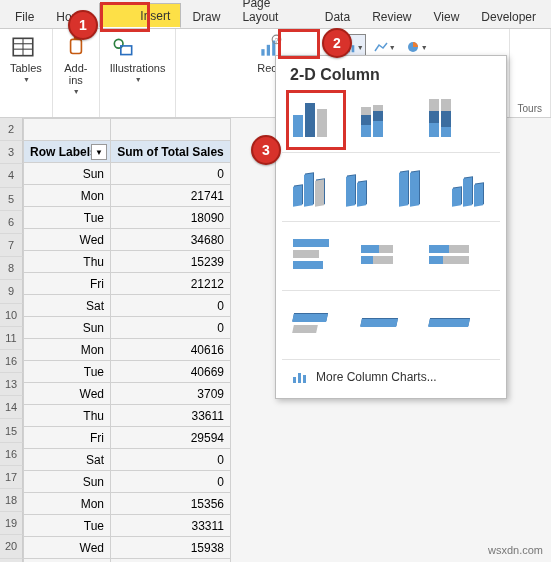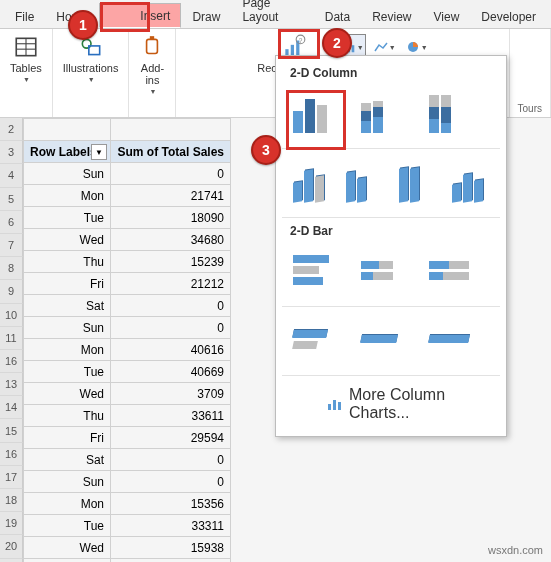--- a/index.html
+++ b/index.html
@@ -1,47 +1,47 @@
 <!DOCTYPE html>
 <html><head>
 <meta charset="utf-8">
 <style>
 body { margin:0; font-family:"Segoe UI",Arial,sans-serif; font-size:12px; background:#f5f5f5; overflow:hidden; position:relative; width:551px; height:562px; }
 .tabs { display:flex; background:#f2f2f2; border-bottom:1px solid #ccc; height:28px; align-items:flex-end; padding:0 4px; }
 .tab { padding:5px 10px 4px; color:#333; cursor:pointer; border:1px solid transparent; border-bottom:none; }
-.tab.active { background:#fca5a5; border-color:#bbb; border-bottom:1px solid #fff;padding-left:40px; }
+.tab.active { background:#fde047; border-color:#bbb; border-bottom:1px solid #fff;padding-left:40px; }
 .ribbon { display:flex; background:#fff; border-bottom:1px solid #d0d0d0; height:88px; }
 .group { display:flex; flex-direction:column; align-items:center; padding:3px 8px 2px; border-right:1px solid #e2e2e2; }
 .glabel { font-size:10px; color:#666; margin-top:auto; padding:1px 0; }
-.big-btn { display:flex; flex-direction:column; align-items:center; gap:2px; padding:2px 2px 0; cursor:pointer; font-size:11px; color:#333; text-align:center; line-height:1.1; }
+.big-btn { display:flex; flex-direction:column; gap:2px; padding:2px 2px 0; cursor:pointer; font-size:11px; color:#333; text-align:center; line-height:1.1; }
 .big-btn svg { width:26px; height:26px; }
 .sheet { display:flex; position:relative; }
 .rownums { display:flex; flex-direction:column; }
 .rn { width:22px; height:22.2px; background:#e6e6e6; border-right:1px solid #ccc; border-bottom:1px solid #d8d8d8; display:flex; align-items:center; justify-content:center; color:#555; font-size:11px; }
 .tbl { border-collapse:collapse; }
 .tbl td,.tbl th { border:1px solid #d0d0d0; padding:0 6px; height:22px; font-size:12px; box-sizing:border-box;text-align:right; }
 .tbl th { background:#dbe6f2; font-weight:bold; text-align:left; position:relative; }
 .filter-ic { position:absolute; right:3px; top:3px; width:14px; height:14px; border:1px solid #999; background:#fff; display:flex; align-items:center; justify-content:center; font-size:8px; }
 .colA { width:87px; text-align:left; }
 .colB { width:120px; text-align:right; }
 .callout { position:absolute; width:26px; height:26px; border-radius:50%; background:#d8322b; color:#fff; display:flex; align-items:center; justify-content:center; font-weight:bold; font-size:14px; border:2px solid #a82018; box-shadow:0 1px 2px rgba(0,0,0,.3); z-index:40; }
 .redbox { position:absolute; border:3px solid #d8322b; z-index:35; pointer-events:none; }
 .popup { position:absolute; left:275px; top:55px; width:230px; background:#fff; border:1px solid #bcbcbc; box-shadow:2px 2px 6px rgba(0,0,0,.25); z-index:30; padding:6px 0; }
-.sec-hdr { font-size:12px; font-weight:bold; color:#333; padding:4px 14px 2px; }
+.sec-hdr { font-size:16px; font-weight:bold; color:#333; padding:4px 14px 2px; }
 .sec-row { display:flex; gap:10px; padding:6px 14px 10px; }
 .thumb { width:52px; height:42px; border:1px solid transparent; display:flex; align-items:flex-end; gap:2px; padding:2px; cursor:pointer; position:relative; }
 .bar { width:10px; background:#5b9bd5; }
 .bar.g { background:#bfbfbf; }
 .bar.d { background:#3b6da0; }
 .bar3d { width:9px; background:#5b9bd5; transform:skewY(-8deg); box-shadow:1px -1px 0 #3b6da0; }
 .hbar-wrap { flex-direction:column; align-items:flex-start; justify-content:center; gap:3px; }
 .hbar { height:8px; background:#5b9bd5; }
 .hbar.g { background:#bfbfbf; }
 .divider { border-top:1px solid #e2e2e2; margin:2px 6px; }
-.more-row { display:flex; align-items:center; gap:8px; padding:8px 16px; cursor:pointer; font-size:16px; color:#333;margin-left:35px; }
+.more-row { display:flex; align-items:center; gap:8px; padding:8px 16px; cursor:pointer; font-size:12px; color:#333; }
 .wm { position:absolute; right:8px; bottom:6px; font-size:11px; color:#777; z-index:50; }
 .chart-dd { display:flex; align-items:center; gap:0; }
 .mini-ic { width:22px; height:22px; border:1px solid transparent; display:flex; align-items:center; justify-content:center; cursor:pointer; padding:1px; }
 .mini-ic.sel { border-color:#888; background:#e8eef8; }
 .caret { font-size:7px; color:#555; margin-left:1px; }
 </style>
 </head>
 <body>
 
 <div class="tabs" id="tabs">
@@ -65,35 +65,35 @@
           <line x1="3" y1="14" x2="21" y2="14" stroke="#444"></line>
           <line x1="12" y1="4" x2="12" y2="20" stroke="#444"></line>
         </svg>
       <span>Tables</span>
       <span class="caret">▼</span>
     </div>
   </div>
   <div class="group">
     <div class="big-btn">
       <svg viewBox="0 0 24 24">
-          <circle cx="8" cy="9" r="4" fill="none" stroke="#2a7f3e" stroke-width="1.5"></circle>
-          <rect x="10" y="11" width="10" height="8" fill="none" stroke="#2a6fbf" stroke-width="1.5"></rect>
-        </svg>
-      <span>Illustrations</span>
-      <span class="caret">▼</span>
-    </div>
-  </div>
-  <div class="group">
-    <div class="big-btn">
-      <svg viewBox="0 0 24 24">
           <rect x="7" y="5" width="10" height="13" rx="2" fill="none" stroke="#c55a11" stroke-width="1.5"></rect>
           <rect x="10" y="2" width="4" height="3" fill="#c55a11"></rect>
         </svg>
       <span style="white-space:pre">Add-
 ins</span>
+      <span class="caret">▼</span>
+    </div>
+  </div>
+  <div class="group">
+    <div class="big-btn">
+      <svg viewBox="0 0 24 24">
+          <circle cx="8" cy="9" r="4" fill="none" stroke="#2a7f3e" stroke-width="1.5"></circle>
+          <rect x="10" y="11" width="10" height="8" fill="none" stroke="#2a6fbf" stroke-width="1.5"></rect>
+        </svg>
+      <span>Illustrations</span>
       <span class="caret">▼</span>
     </div>
   </div>
   <div class="group" style="flex:1">
     <div style="display:flex; gap:6px; align-items:flex-start;">
       <div class="big-btn">
         <svg viewBox="0 0 24 24">
             <rect x="4" y="14" width="3" height="6" fill="#5b9bd5"></rect>
             <rect x="9" y="10" width="3" height="10" fill="#5b9bd5"></rect>
             <rect x="14" y="6" width="3" height="14" fill="#5b9bd5"></rect>
@@ -211,21 +211,21 @@
     </div>
   <div>
     <table class="tbl">
       <tbody>
           <tr>
             <td class="colA"></td>
             <td class="colB"></td>
           </tr>
       <tr>
         <th class="colA"><span>Row Labels</span><span class="filter-ic">▼</span></th>
-        <th class="colB" style="text-align:right"><span>Sum of Total Sales</span></th>
+        <th class="colB" style="text-align:center"><span>Sum of Total Sales</span></th>
       </tr>
       </tbody>
         <tbody id="datarows">
           <tr>
             <td class="colA">Sun</td>
             <td class="colB">0</td>
           </tr>
           <tr>
             <td class="colA">Mon</td>
             <td class="colB">21741</td>
@@ -351,21 +351,20 @@
         <div class="bar3d" style="height:34px"></div>
         <div class="bar3d" style="height:34px"></div>
       </div>
     <div class="thumb">
         <div class="bar3d" style="height:18px"></div>
         <div class="bar3d" style="height:28px"></div>
         <div class="bar3d" style="height:22px"></div>
       </div>
   </div>
   <div class="divider"></div>
-  <div class="sec-hdr">2-D Bar</div>
   <div class="sec-row">
     <div class="thumb hbar-wrap">
         <div class="hbar" style="width:36px"></div>
         <div class="hbar g" style="width:26px"></div>
         <div class="hbar" style="width:30px"></div>
       </div>
     <div class="thumb hbar-wrap">
         <div style="display:flex">
           <div class="hbar" style="width:18px"></div>
           <div class="hbar g" style="width:14px"></div>

